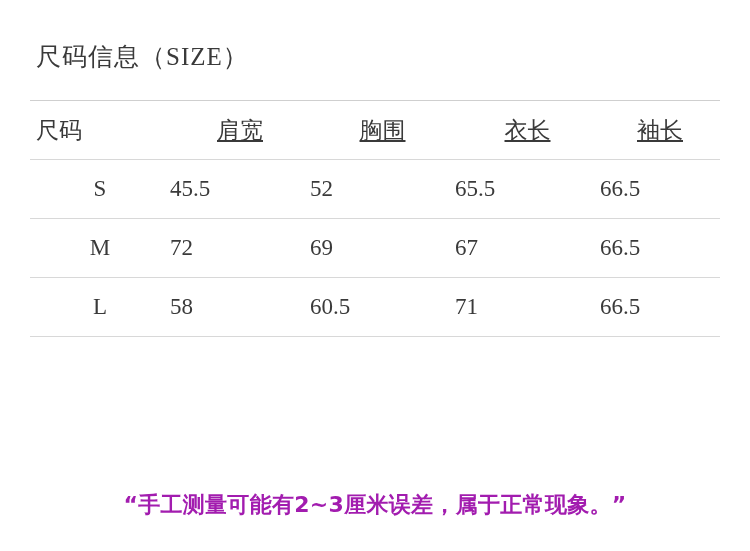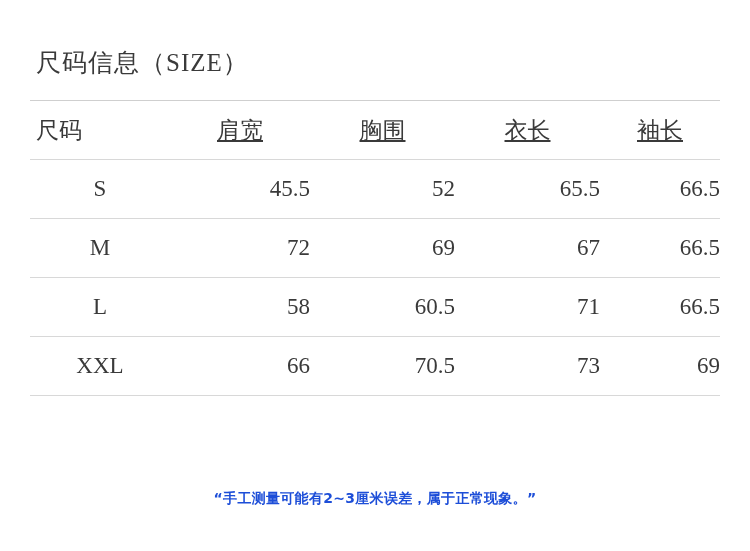--- a/index.html
+++ b/index.html
@@ -16,21 +16,21 @@
   }
   .page {
     position: relative;
     width: 750px;
     height: 551px;
     box-sizing: border-box;
   }
   .title {
     position: absolute;
     left: 36px;
-    top: 46px;
+    top: 40px;
     font-size: 25px;
     letter-spacing: 1px;
     color: #3a3a3a;
     white-space: nowrap;
   }
   .size-table {
     position: absolute;
     left: 30px;
     top: 100px;
     width: 690px;
@@ -63,40 +63,40 @@
   .size-table thead th.hcol {
     text-align: center;
     text-decoration: underline;
   }
   .size-table thead th.hfirst {
     text-align: left;
     padding-left: 6px;
     margin-left: 28px;
   }
   .size-table tbody tr td {
-    text-align: right;
+    text-align: left;
   }
   .size-table tbody tr td.first {
     text-align: center;
     padding-left: 0;
   }
   .size-table tbody tr:last-child td {
     border-bottom: 1px solid #d8d8d8;
   }
   .cell-bold {
     font-weight: bold;
   }
   .note {
     position: absolute;
     left: 0;
     right: 0;
     top: 490px;
     text-align: center;
-    color: #1d4ed8;
-    font-size: 14px;
+    color: #a21caf;
+    font-size: 22px;
     font-family: "DejaVu Sans", sans-serif;
     font-weight: bold;
     letter-spacing: 0.3px;
   }
 </style>
 </head>
 <body>
 
 <div class="page">
 
@@ -134,25 +134,18 @@
         <td>67</td>
         <td>66.5</td>
       </tr>
       <tr>
         <td class="first">L</td>
         <td>58</td>
         <td>60.5</td>
         <td>71</td>
         <td>66.5</td>
       </tr>
-      <tr>
-        <td class="first">XXL</td>
-        <td>66</td>
-        <td>70.5</td>
-        <td>73</td>
-        <td>69</td>
-      </tr>
     </tbody>
   </table>
 
   <div class="note">“手工测量可能有2~3厘米误差，属于正常现象。”</div>
 
 </div>
 
 </body></html>

